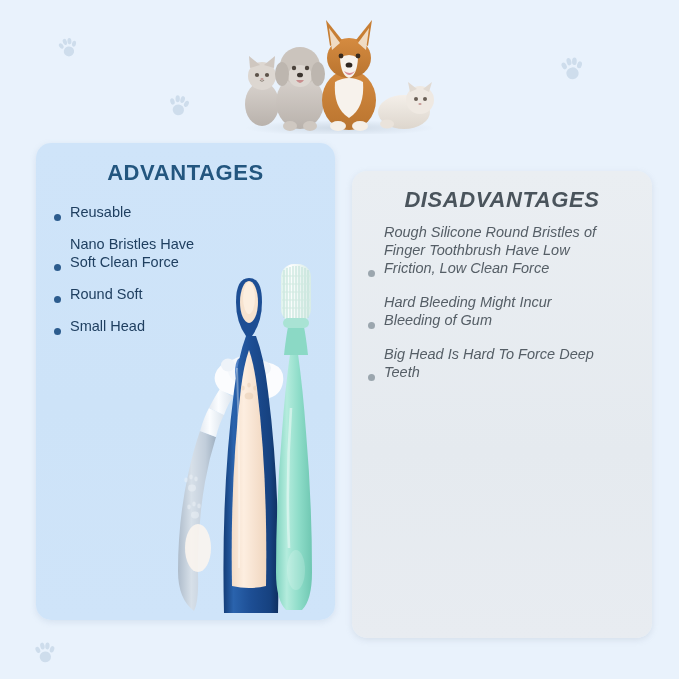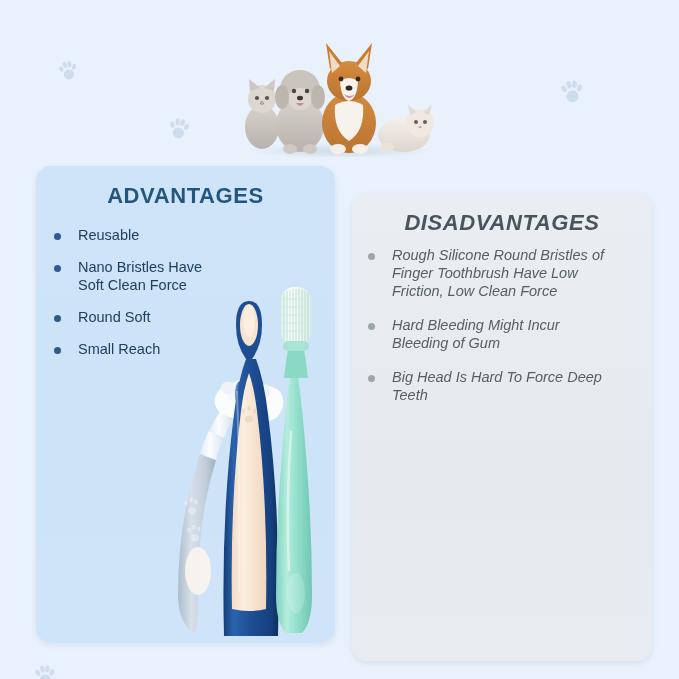--- a/index.html
+++ b/index.html
@@ -1,21 +1,21 @@
 <!DOCTYPE html>
 <html><head>
 <meta charset="utf-8">
 <style>
   html,body{margin:0;padding:0;}
   body{
     width:679px;height:679px;overflow:hidden;position:relative;
     background:#e9f2fc;
     font-family:"Liberation Sans", sans-serif;
   }
-  .stage{position:absolute;inset:0;margin-top:23px;}
+  .stage{position:absolute;inset:0;}
 
   
   .paw{position:absolute;opacity:.55;}
   .paw svg{display:block;}
 
   
   .hero{position:absolute;left:232px;top:8px;width:216px;height:126px;}
   .hero svg{display:block;}
 
   
@@ -36,21 +36,21 @@
     position:absolute;left:0;right:0;text-align:center;
     font-size:22px;font-weight:bold;letter-spacing:.6px;
   }
   .title-adv{top:17px;color:#23567f;}
   .title-dis{top:16px;color:#4a545c;}
 
   .bullets{position:absolute;left:0;right:0;}
   .bullets-adv{top:60px;padding-left:18px;}
   .bullets-dis{top:52px;padding-left:16px;}
 
-  .bullet-row{display:flex;align-items:flex-start;margin-bottom:14px;gap:8px;}
+  .bullet-row{display:flex;align-items:flex-end;margin-bottom:14px;}
   .dot{
     flex:0 0 auto;border-radius:50%;
     width:7px;height:7px;margin-top:7px;margin-right:9px;
   }
   .bullets-adv .dot{background:#2c5c8e;}
   .bullets-dis .dot{background:#9ba6ae;width:7px;height:7px;}
   .btxt{font-size:14.5px;line-height:18px;}
   .bullets-adv .btxt{color:#1f3f60;}
   .bullets-dis .btxt{color:#555e66;}
   .bullets-dis .bullet-row{margin-bottom:16px;}
@@ -190,21 +190,21 @@
       <div class="bullet-row">
         <span class="dot"></span>
         <span class="btxt" style="max-width:150px">Nano Bristles Have Soft Clean Force</span>
       </div>
       <div class="bullet-row">
         <span class="dot"></span>
         <span class="btxt">Round Soft</span>
       </div>
       <div class="bullet-row">
         <span class="dot"></span>
-        <span class="btxt">Small Reach</span>
+        <span class="btxt">Small Head</span>
       </div>
     </div>
   </div>
 
   <div class="panel panel-dis">
     <div class="panel-title title-dis">DISADVANTAGES</div>
 
     <div class="bullets bullets-dis">
       <div class="bullet-row">
         <span class="dot"></span>

